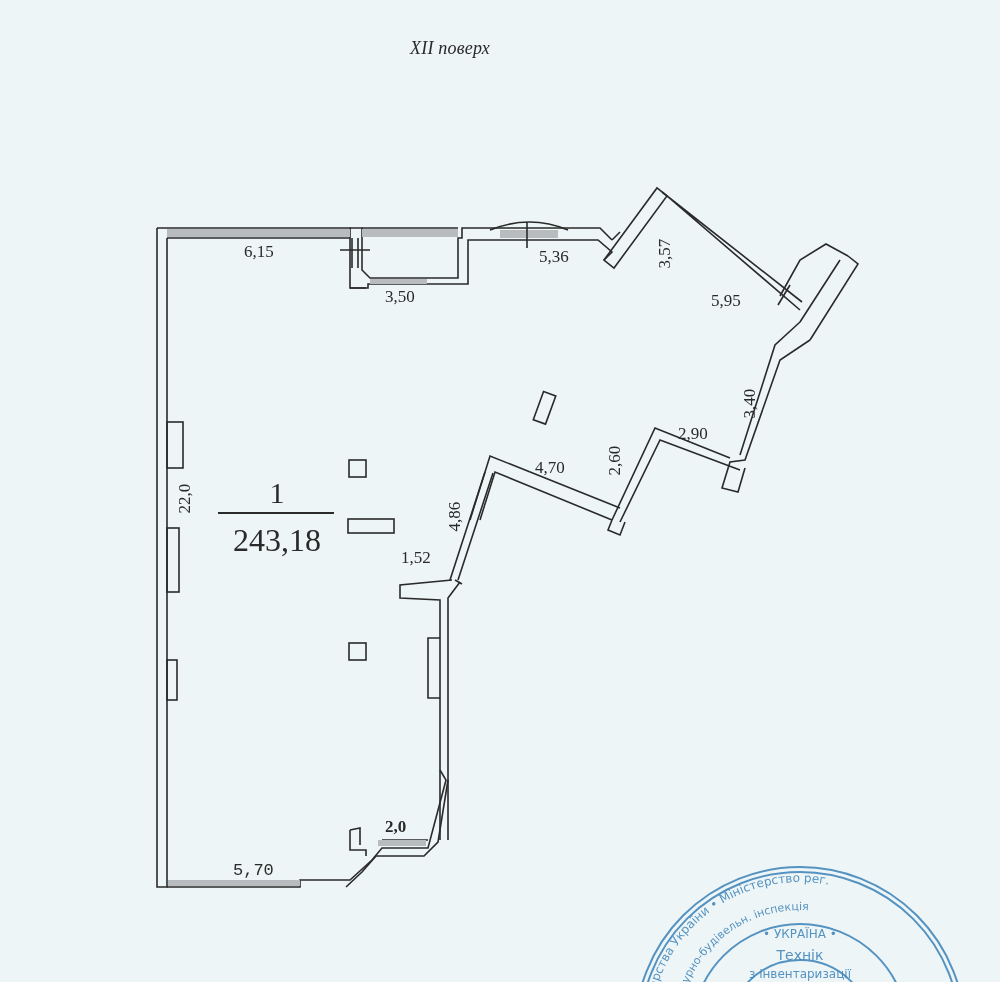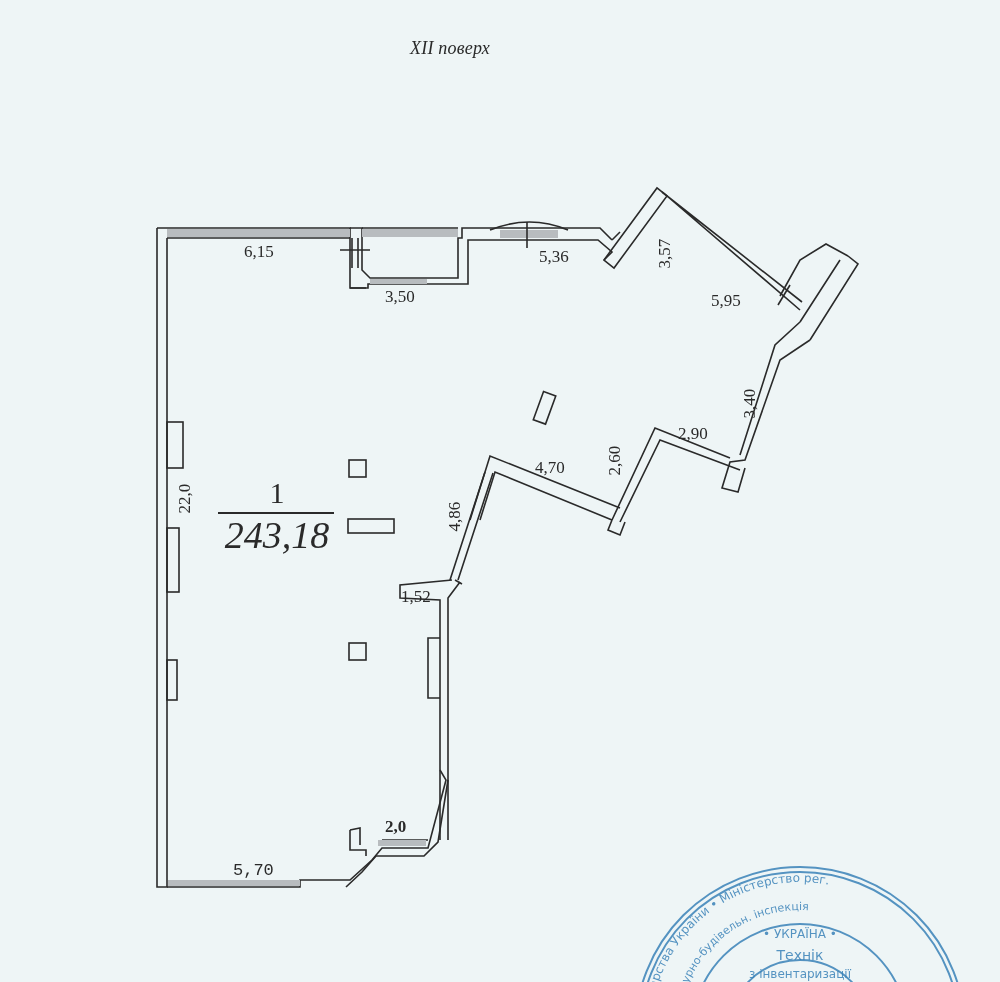--- a/index.html
+++ b/index.html
@@ -18,21 +18,21 @@
     .dim {
       position: absolute; font-size: 17px; line-height: 1; white-space: nowrap;
       color: #2a2a2a;
     }
     .rot { transform-origin: center center; transform: rotate(-90deg); }
     .room-label {
       position: absolute; left: 212px; top: 478px; width: 130px; text-align: center;
     }
     .room-num { font-size: 30px; line-height: 1; }
     .room-line { height: 2px; background: #2a2a2a; margin: 4px 0 0 0; width: 116px; margin-left: 6px;}
-    .room-area { font-size: 38px; line-height: 1; margin-top: 2px; font-style: italic;}
+    .room-area { font-size: 32px; line-height: 1; margin-top: 10px;}
     .stamp { position: absolute; left: 620px; top: 862px; }
   </style>
 </head>
 <body>
 
 <div class="page-title">XII поверх</div>
 
 <svg class="plan" width="1000" height="982" viewBox="0 0 1000 982">
   <g fill="none" stroke="#2a2a2a" stroke-width="1.6" stroke-linejoin="miter">
 
@@ -98,21 +98,21 @@
 <div class="dim" style="left:244px; top:243px;">6,15</div>
 <div class="dim" style="left:385px; top:288px;">3,50</div>
 <div class="dim" style="left:539px; top:248px;">5,36</div>
 <div class="dim rot" style="left:650px; top:245px;">3,57</div>
 <div class="dim" style="left:711px; top:276px;margin-top:16px;">5,95</div>
 <div class="dim rot" style="left:735px; top:395px;">3,40</div>
 <div class="dim" style="left:678px; top:425px;">2,90</div>
 <div class="dim rot" style="left:600px; top:452px;">2,60</div>
 <div class="dim" style="left:535px; top:431px;margin-top:28px;">4,70</div>
 <div class="dim rot" style="left:440px; top:508px;">4,86</div>
-<div class="dim" style="left:401px; top:588px;">1,52</div>
+<div class="dim" style="left:401px; top:549px;">1,52</div>
 <div class="dim rot" style="left:170px; top:490px;">22,0</div>
 <div class="dim" style="left:385px; top:818px;font-weight:bold;">2,0</div>
 <div class="dim" style="left:233px; top:862px;font-family:Liberation Mono, monospace;">5,70</div>
 
 <div class="room-label">
   <div class="room-num">1</div>
   <div class="room-line"></div>
   <div class="room-area">243,18</div>
 </div>
 

